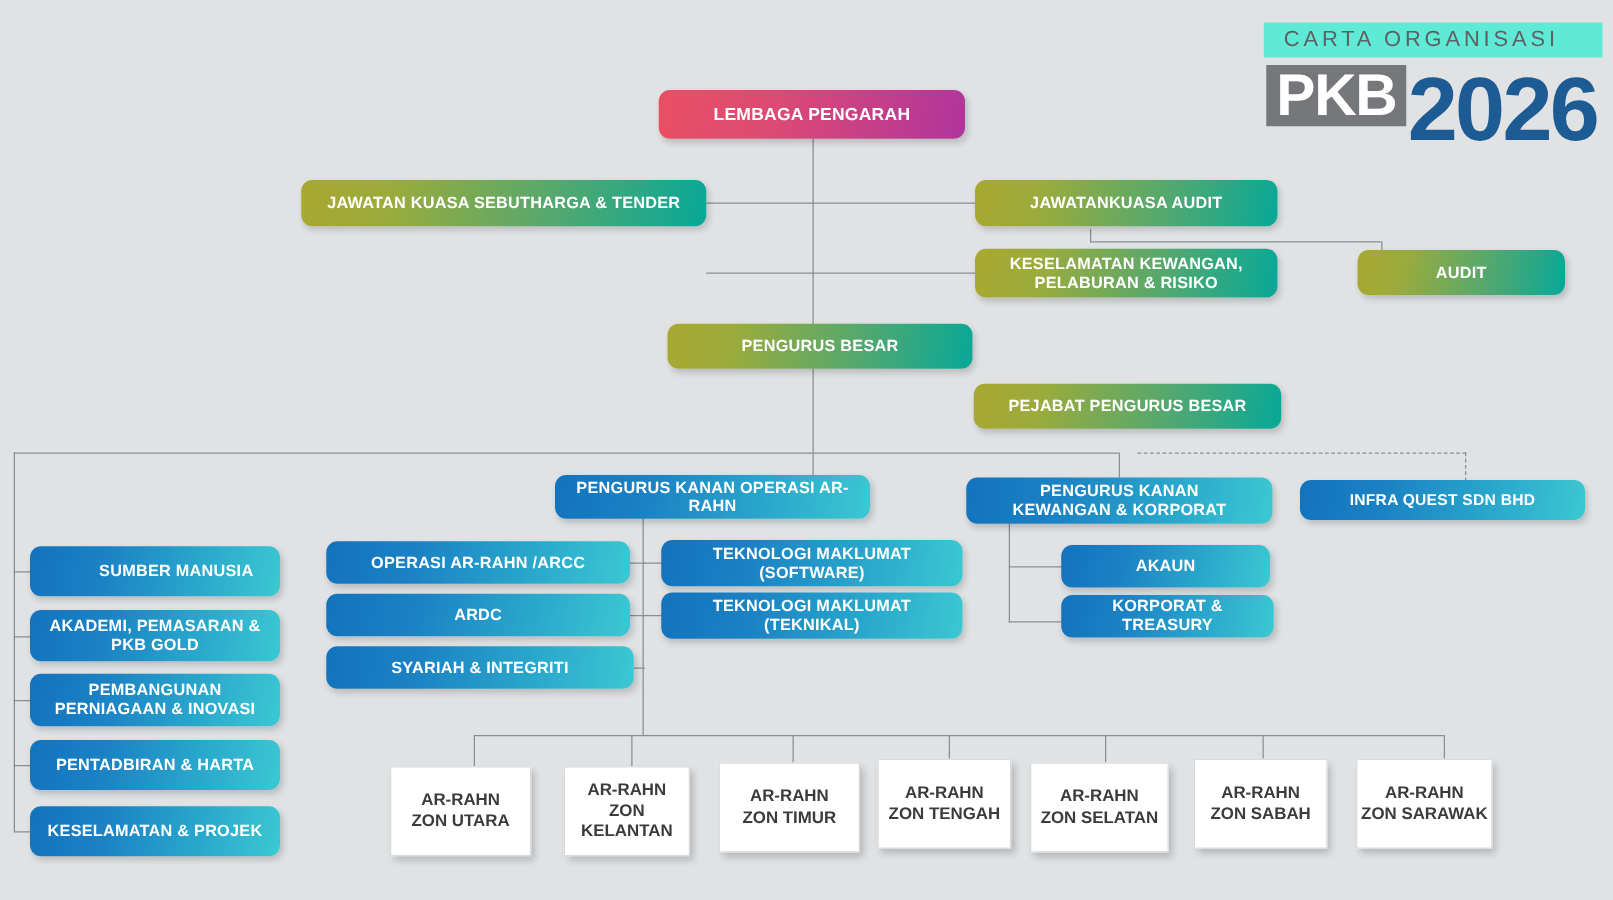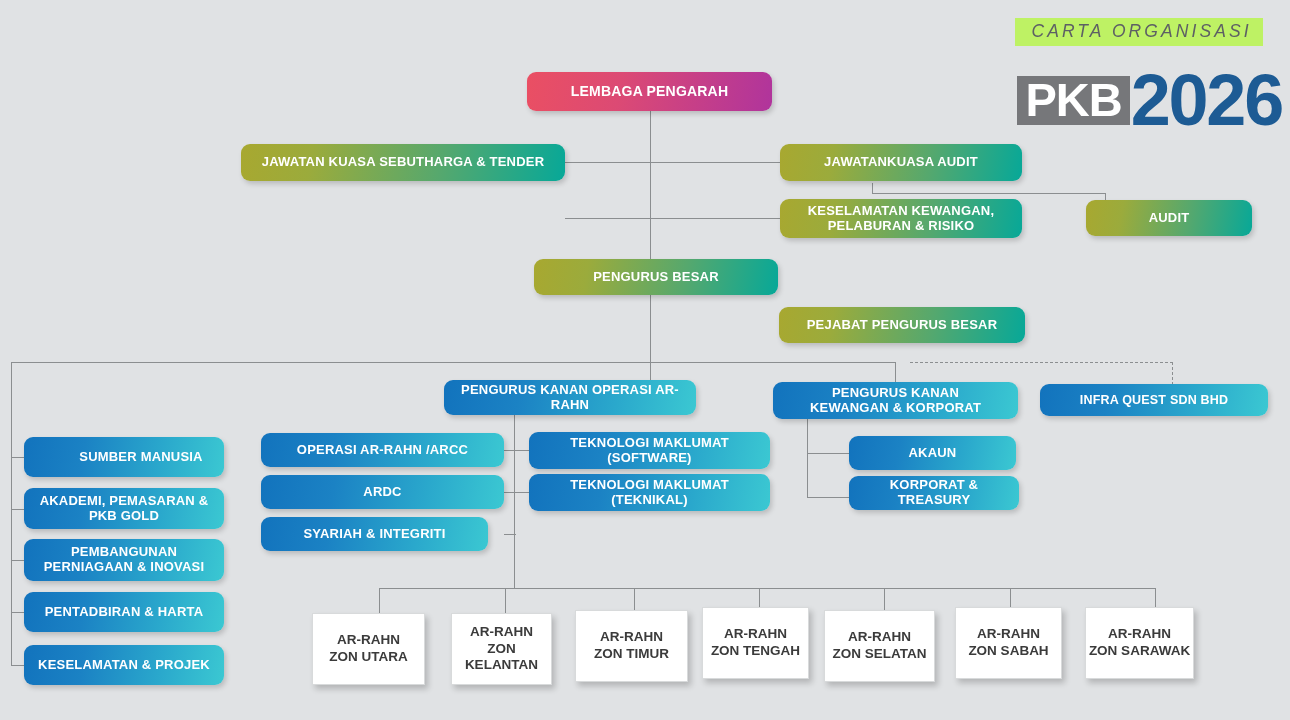--- a/index.html
+++ b/index.html
@@ -49,33 +49,32 @@
     line-height:1.25;
     box-shadow:3px 4px 6px rgba(0,0,0,.20);
     box-sizing:border-box;
     z-index:3;
     font-size:13.5px;
   }
 
   
   #logo{position:absolute;right:8px;top:18px;z-index:6;}
   #logo-band{
-    background:#bef264;
+    background:#5eead4;
     padding:3px 10px 4px 16px;
-    width:248px;
+    width:271px;
     box-sizing:border-box;
-    font-style:italic;
   }
   #logo-band span{
     font-size:17.5px;letter-spacing:3.1px;color:#5d6064;
     font-family:"Liberation Sans",sans-serif;
     font-weight:400;
     white-space:nowrap;
   }
-  #logo-row{display:flex;align-items:center;margin-top:18px;padding-left:2px;}
+  #logo-row{display:flex;align-items:flex-start;margin-top:6px;padding-left:2px;}
   #logo-pkb{
     background:#76777a;color:#fff;
     font-size:47px;font-weight:bold;letter-spacing:-1px;
     padding:0 8px 2px 8px;
     display:flex;align-items:center;
     line-height:1;
     font-family:"Liberation Sans",sans-serif;
   }
   #logo-year{
     color:#1d5b94;
@@ -172,21 +171,21 @@
   <div class="node blue" style="left:1040px;top:384px;width:228px;height:32px;font-size:12.5px;">INFRA QUEST SDN BHD</div>
 
   <div class="node blue" style="left:849px;top:436px;width:167px;height:34px;font-size:13px;">AKAUN</div>
 
   <div class="node blue" style="left:849px;top:476px;width:170px;height:34px;font-size:13px;">KORPORAT &amp; TREASURY</div>
 
   <div class="node blue" style="left:261px;top:433px;width:243px;height:34px;font-size:13px;">OPERASI AR-RAHN /ARCC</div>
 
   <div class="node blue" style="left:261px;top:475px;width:243px;height:34px;font-size:13px;">ARDC</div>
 
-  <div class="node blue" style="left:261px;top:517px;width:227px;height:34px;font-size:13px;">SYARIAH &amp; INTEGRITI</div>
+  <div class="node blue" style="left:261px;top:517px;width:246px;height:34px;font-size:13px;">SYARIAH &amp; INTEGRITI</div>
 
   <div class="node blue" style="left:529px;top:432px;width:241px;height:37px;font-size:13px;flex-direction:column;">
     <span>TEKNOLOGI MAKLUMAT</span>
     <span>(SOFTWARE)</span>
   </div>
 
   <div class="node blue" style="left:529px;top:474px;width:241px;height:37px;font-size:13px;flex-direction:column;">
     <span>TEKNOLOGI MAKLUMAT</span>
     <span>(TEKNIKAL)</span>
   </div>

